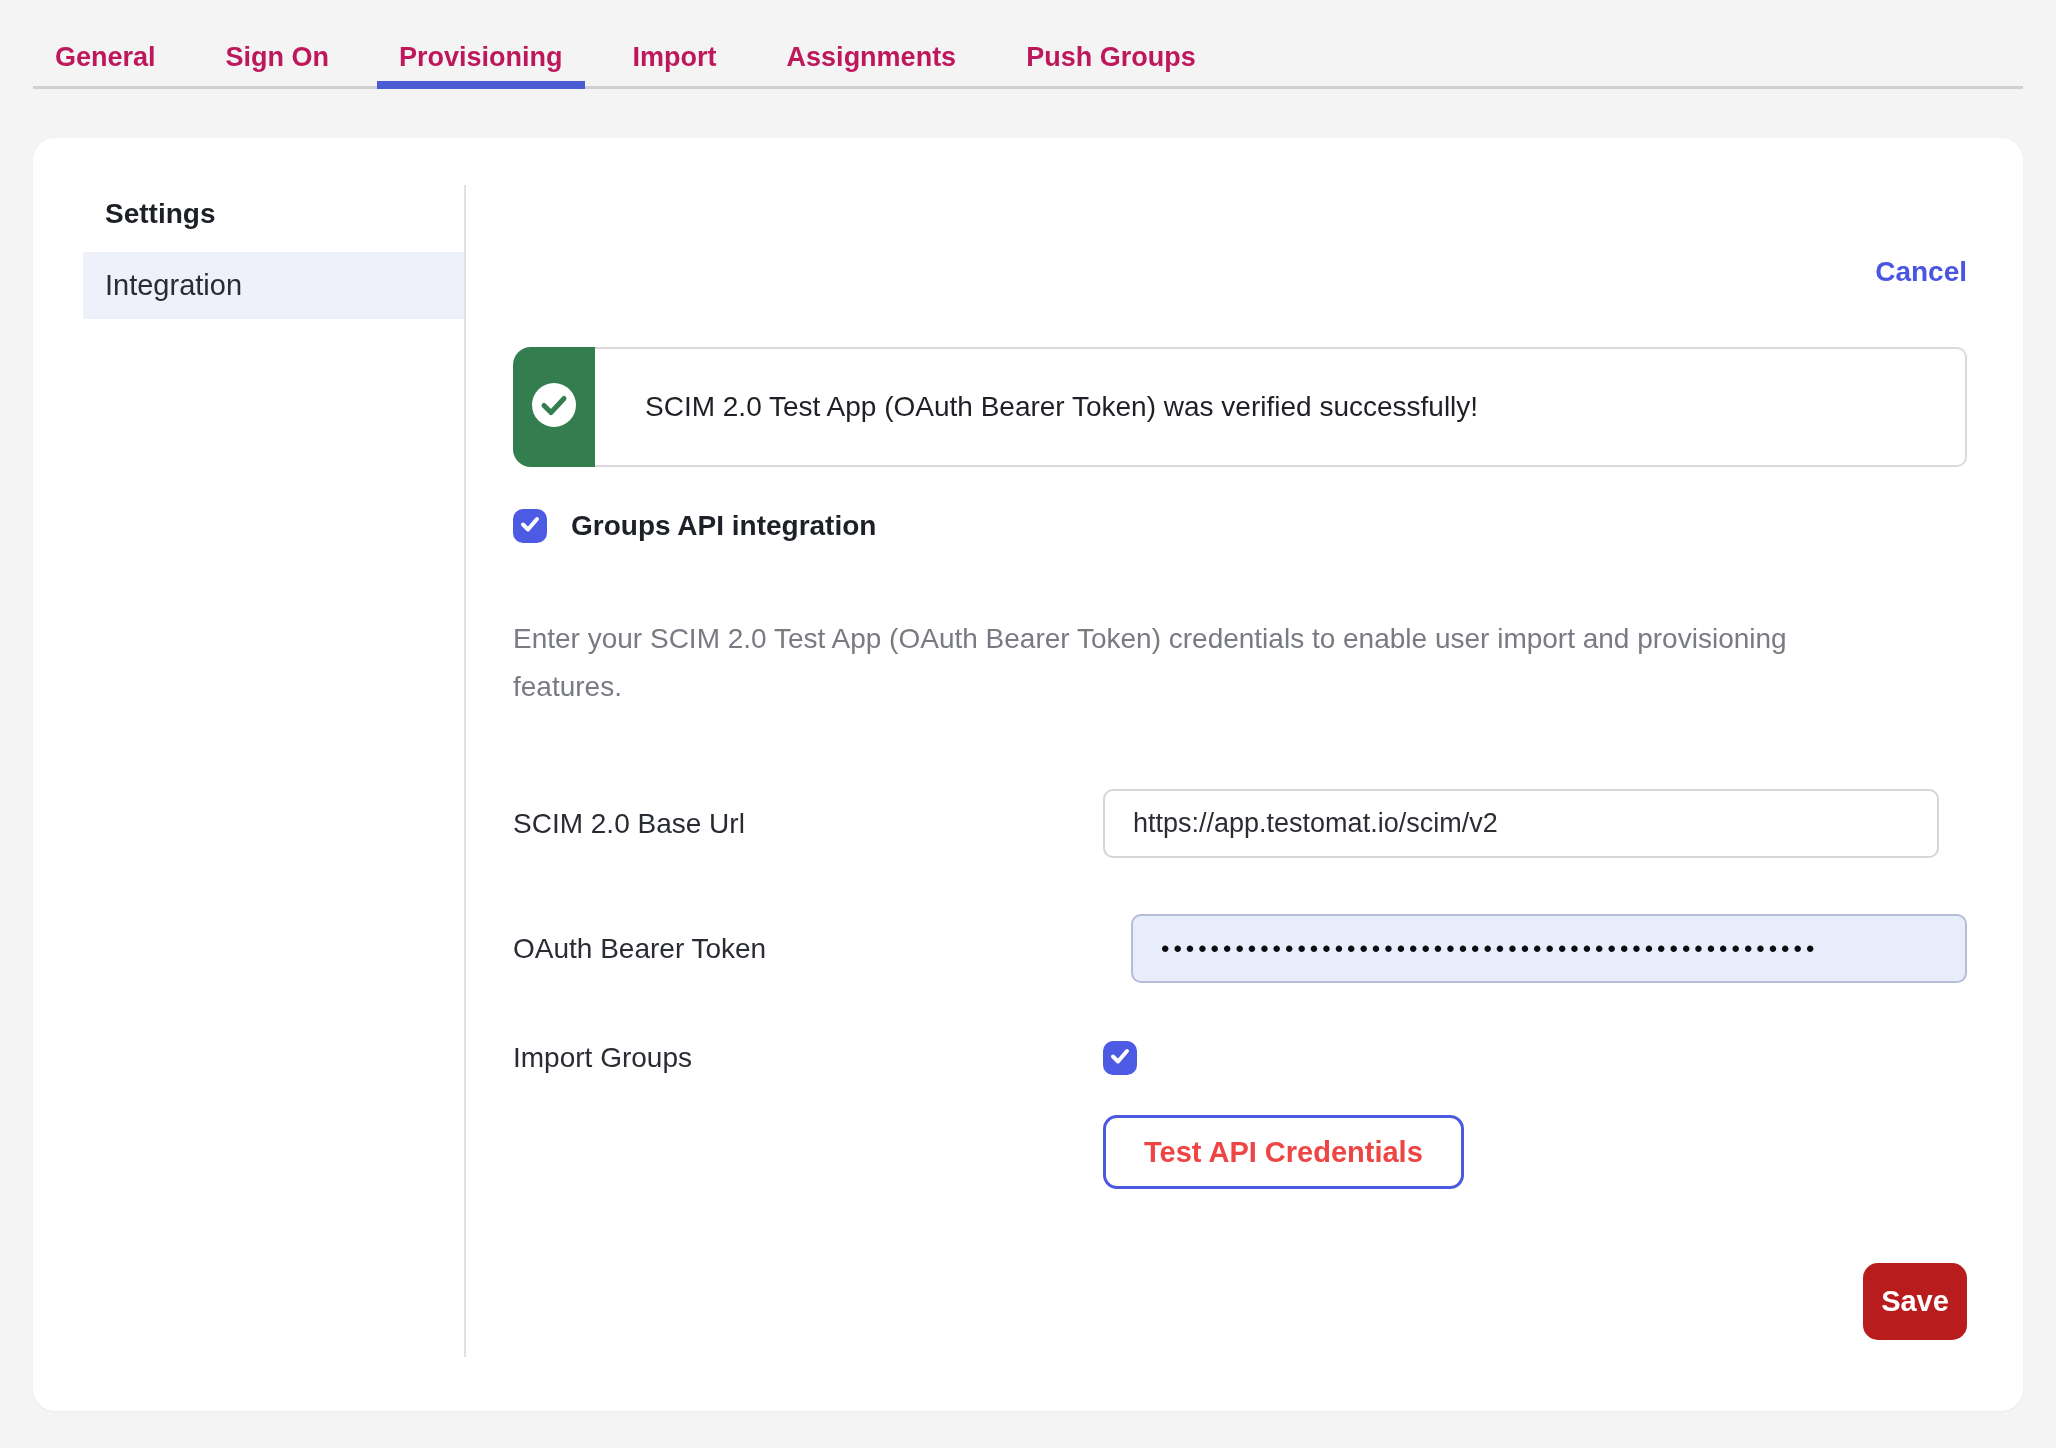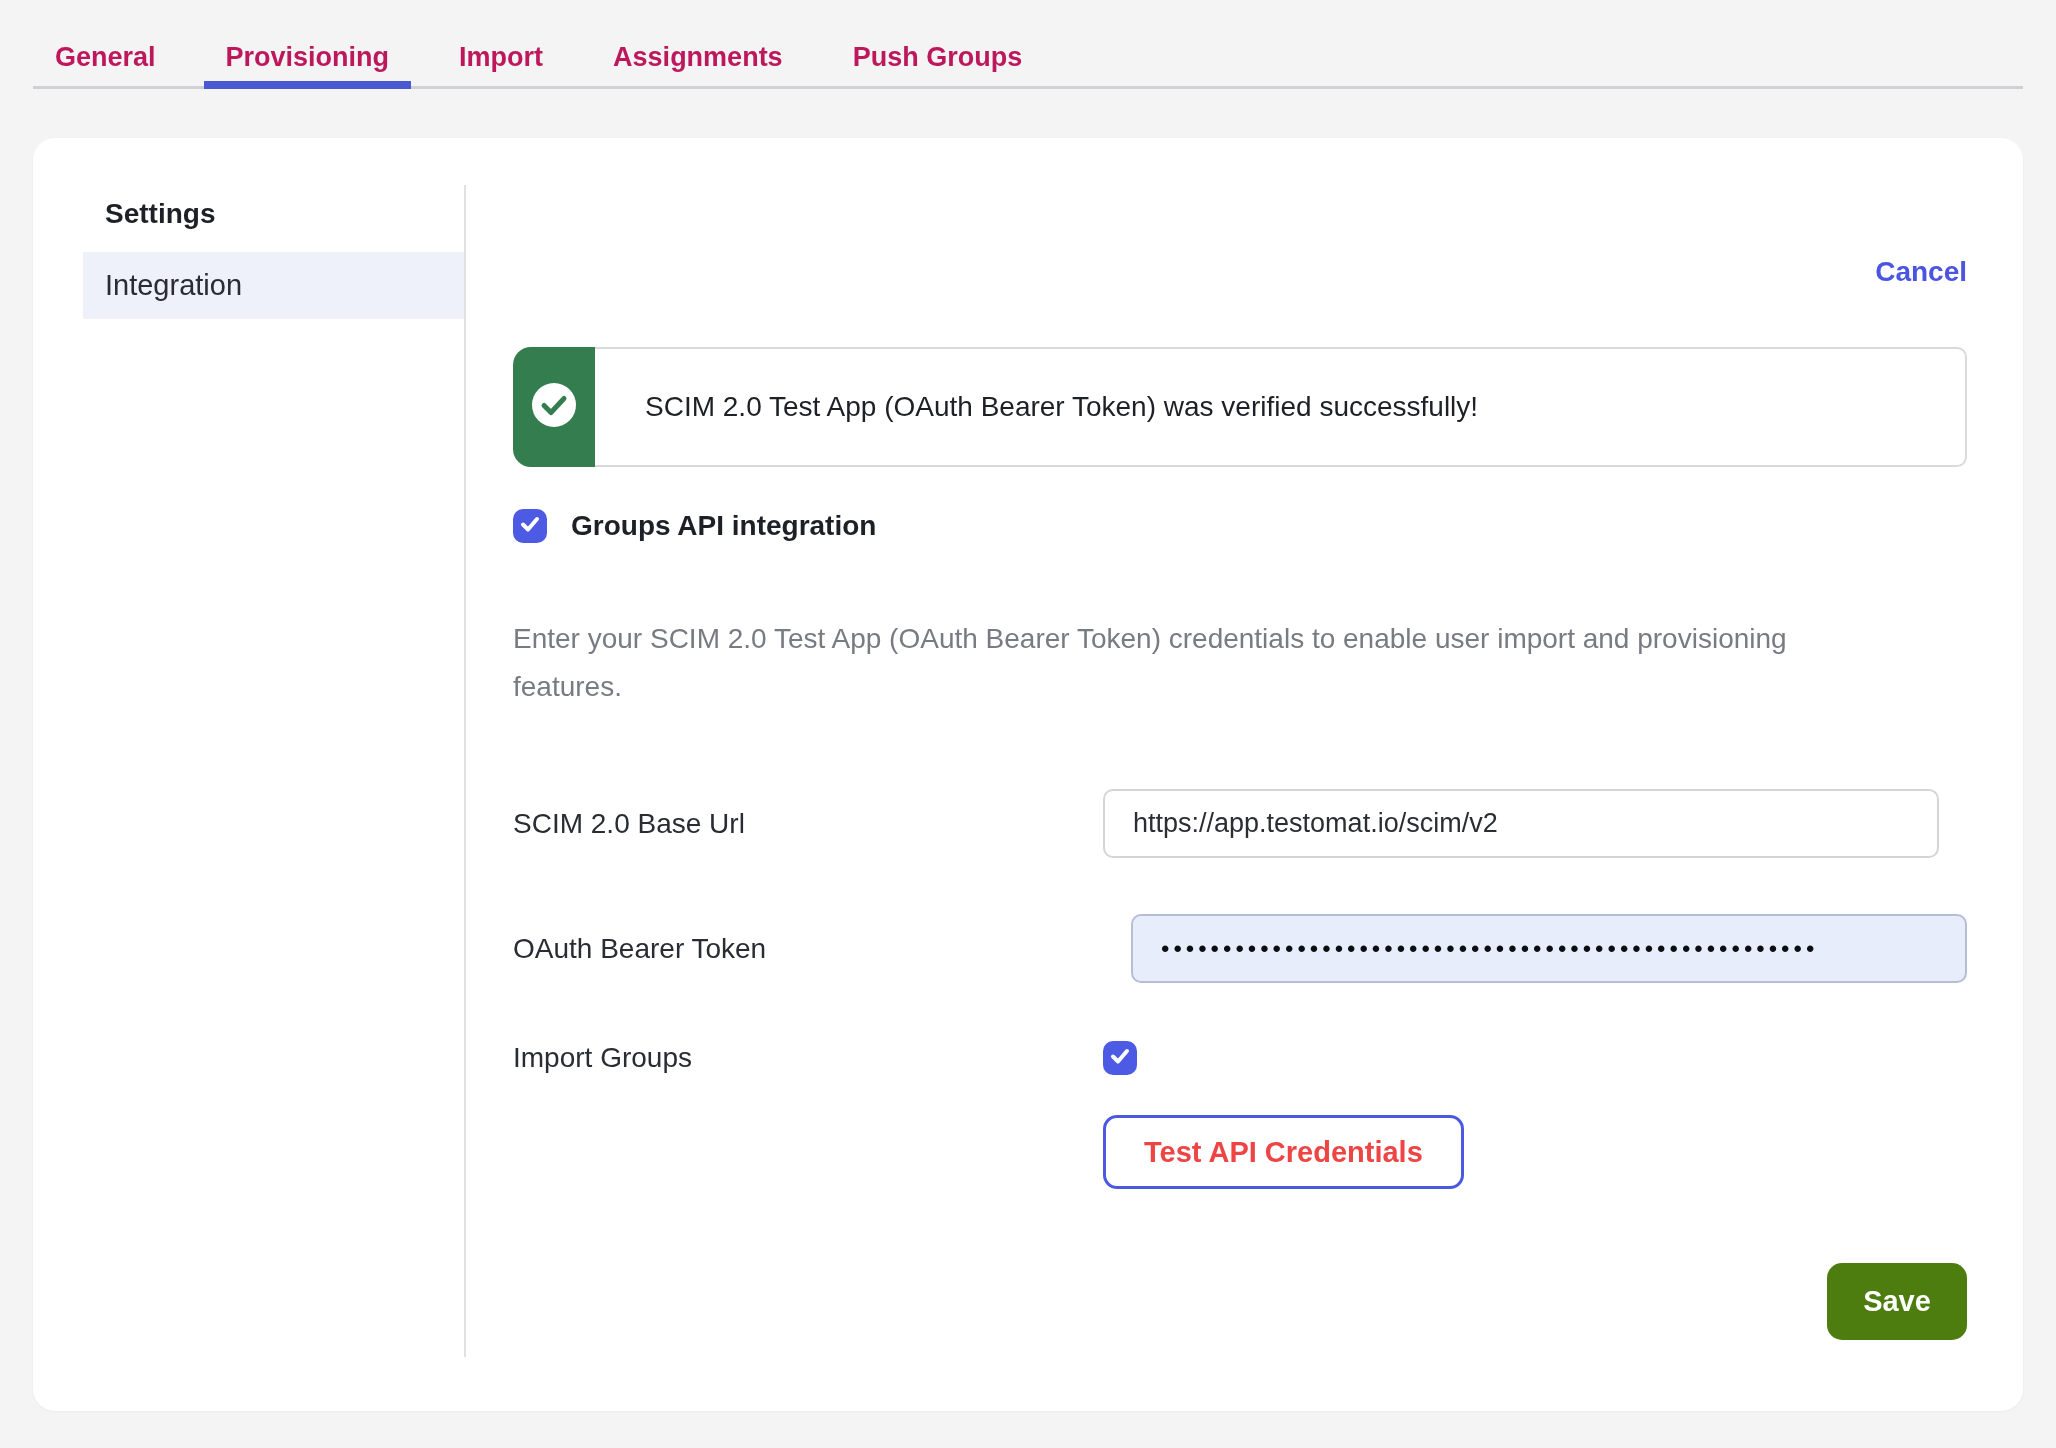--- a/index.html
+++ b/index.html
@@ -198,37 +198,38 @@
     color:#ef4444;
     cursor:pointer;
   }
 
   .save-row {
     margin-top:74px;
     display:flex;
     justify-content:flex-end;
   }
   .save-btn {
-    width:140px;
+    width:104px;
     height:77px;
-    background:#4d7c0f;
+    background:#b91c1c;
     border:none;
     border-radius:15px;
     font-family:"Liberation Sans", sans-serif;
     font-size:29px;
     font-weight:700;
     color:#ffffff;
     cursor:pointer;
   }
 </style>
 </head>
 <body>
 
 <nav class="tabbar">
   <div class="tab">General</div>
+  <div class="tab">Sign On</div>
   <div class="tab active">Provisioning</div>
   <div class="tab">Import</div>
   <div class="tab">Assignments</div>
   <div class="tab">Push Groups</div>
 </nav>
 
 <section class="card">
 
   <aside class="sidebar">
     <div class="sidebar-heading">Settings</div>

